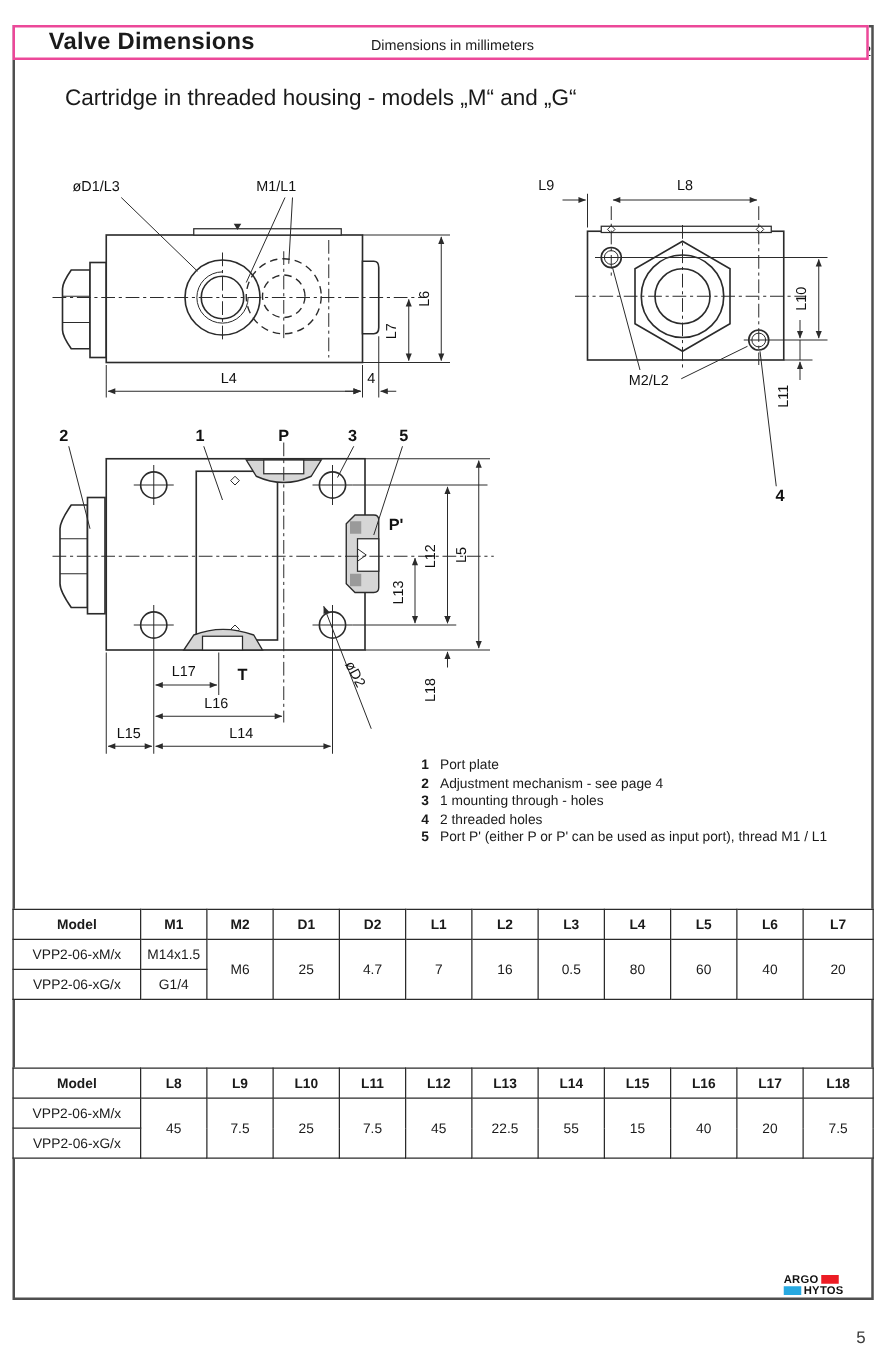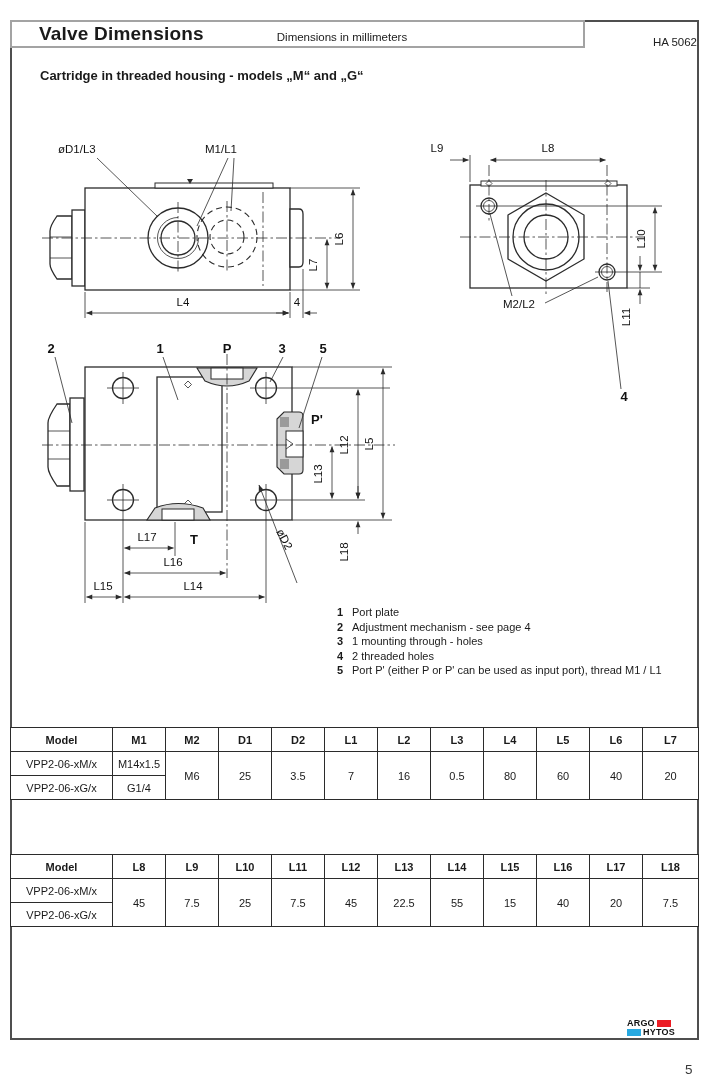--- a/index.html
+++ b/index.html
@@ -1,24 +1,24 @@
 <!DOCTYPE html>
 <html><head>
 <meta charset="utf-8">
 <style>
   html,body{margin:0;padding:0;background:#fff;}
   body{width:705px;height:1091px;position:relative;font-family:"Liberation Sans",sans-serif;color:#1a1a1a;}
   .abs{position:absolute;}
   
   #doc-number{top:4px;right:8px;font-size:11.5px;color:#222;margin-top:32px;}
   #frame{left:10px;top:20px;width:685px;height:1016px;border:2px solid #4f4f4f;}
-  #titlebar{left:10px;top:20px;width:575px;height:28px;border:2px solid #a3a3a3;border-bottom-width:2px;box-sizing:border-box;display:flex;align-items:center;background:#fff;}
+  #titlebar{left:10px;top:20px;width:685px;height:28px;border:2px solid #ec4899;border-bottom-width:2px;box-sizing:border-box;display:flex;align-items:center;background:#fff;}
   #page-title{margin-left:27px;font-size:19px;font-weight:bold;letter-spacing:0.2px;}
-  #page-subtitle{margin-left:73px;font-size:11.5px;margin-top:5px;}
-  #section-heading{left:40px;top:68px;font-size:13px;font-weight:bold;}
+  #page-subtitle{margin-left:93px;font-size:11.5px;margin-top:5px;}
+  #section-heading{left:52px;top:68px;font-size:18px;font-weight:normal;}
   
   #notes{left:337px;top:605px;font-size:11px;line-height:14.6px;}
   .note-row{display:flex;}
   .note-num{font-weight:bold;width:9px;margin-right:6px;}
   
   svg text{font-family:"Liberation Sans",sans-serif;}
   .ln{stroke:#2b2b2b;stroke-width:1.3;fill:#fff;}
   .lnf{stroke:#2b2b2b;stroke-width:1.3;fill:none;}
   .tn{stroke:#2b2b2b;stroke-width:0.8;fill:none;}
   .cl{stroke:#2b2b2b;stroke-width:0.8;fill:none;stroke-dasharray:11 3 2.5 3;}
@@ -296,21 +296,21 @@
     <th>L4</th>
     <th>L5</th>
     <th>L6</th>
     <th>L7</th>
   </tr>
   <tr>
     <td>VPP2-06-xM/x</td>
     <td>M14x1.5</td>
     <td rowspan="2">M6</td>
     <td rowspan="2">25</td>
-    <td rowspan="2">3.5</td>
+    <td rowspan="2">4.7</td>
     <td rowspan="2">7</td>
     <td rowspan="2">16</td>
     <td rowspan="2">0.5</td>
     <td rowspan="2">80</td>
     <td rowspan="2">60</td>
     <td rowspan="2">40</td>
     <td rowspan="2">20</td>
   </tr>
   <tr>
     <td>VPP2-06-xG/x</td>

